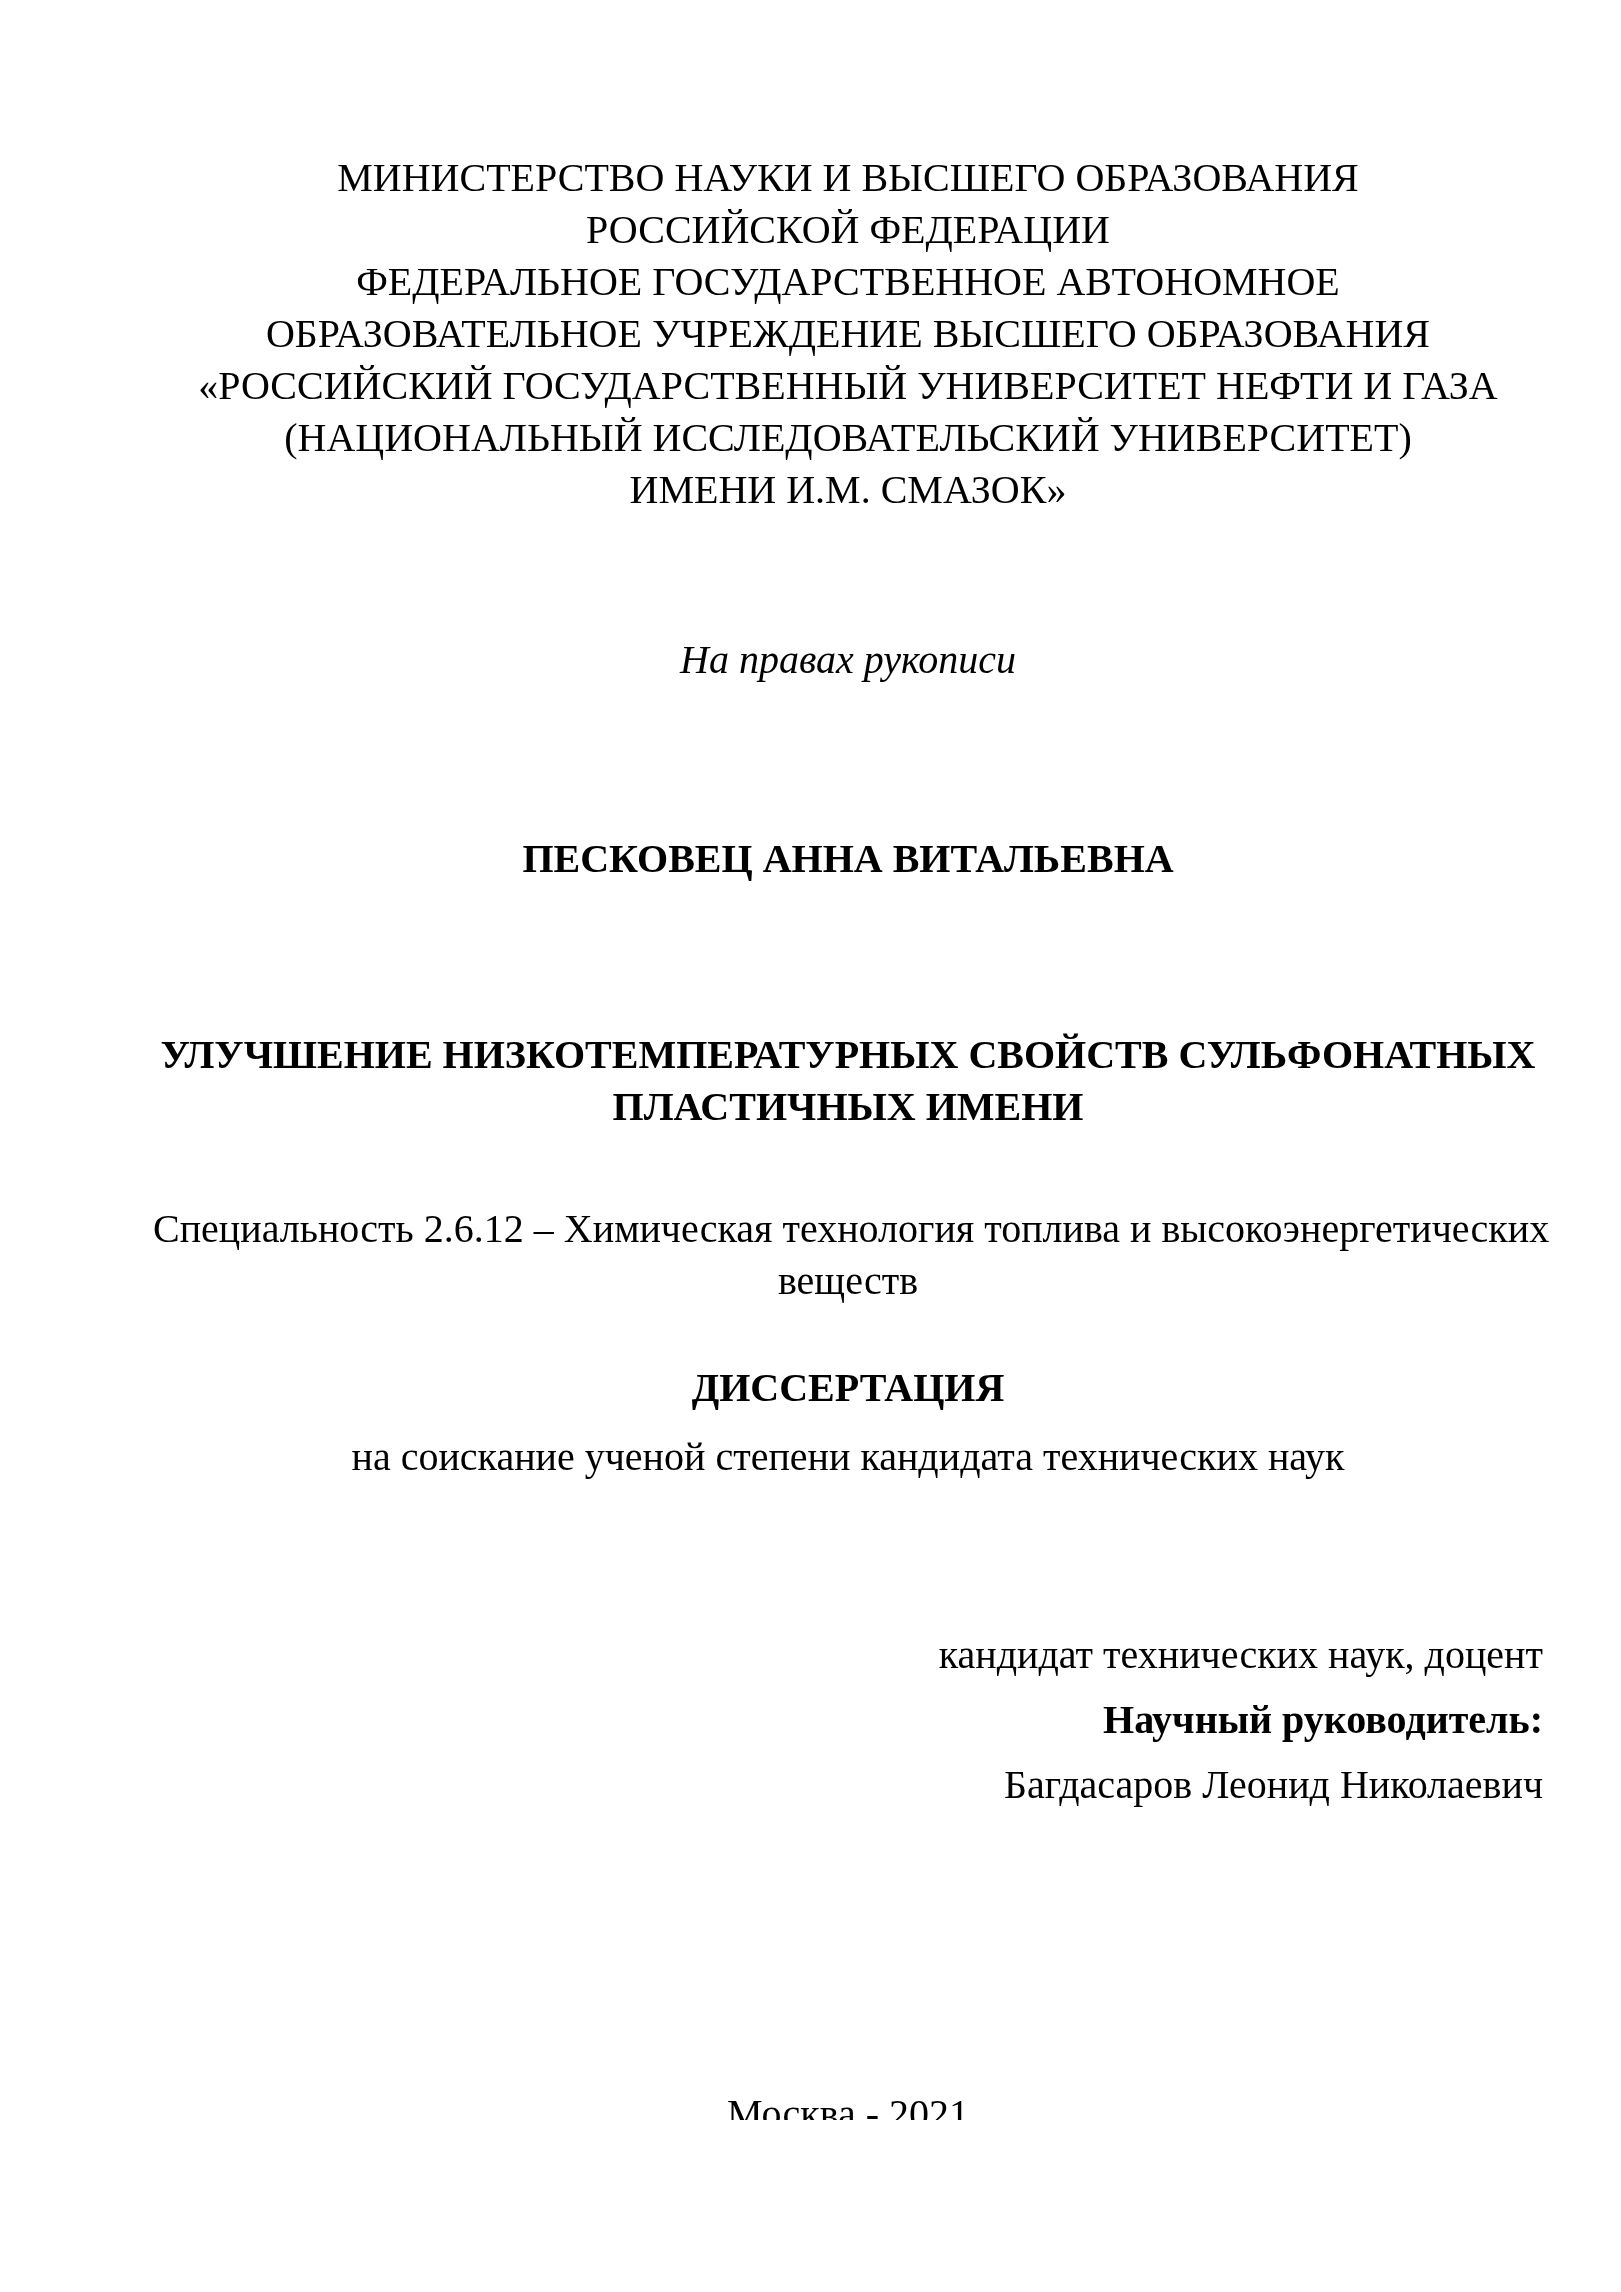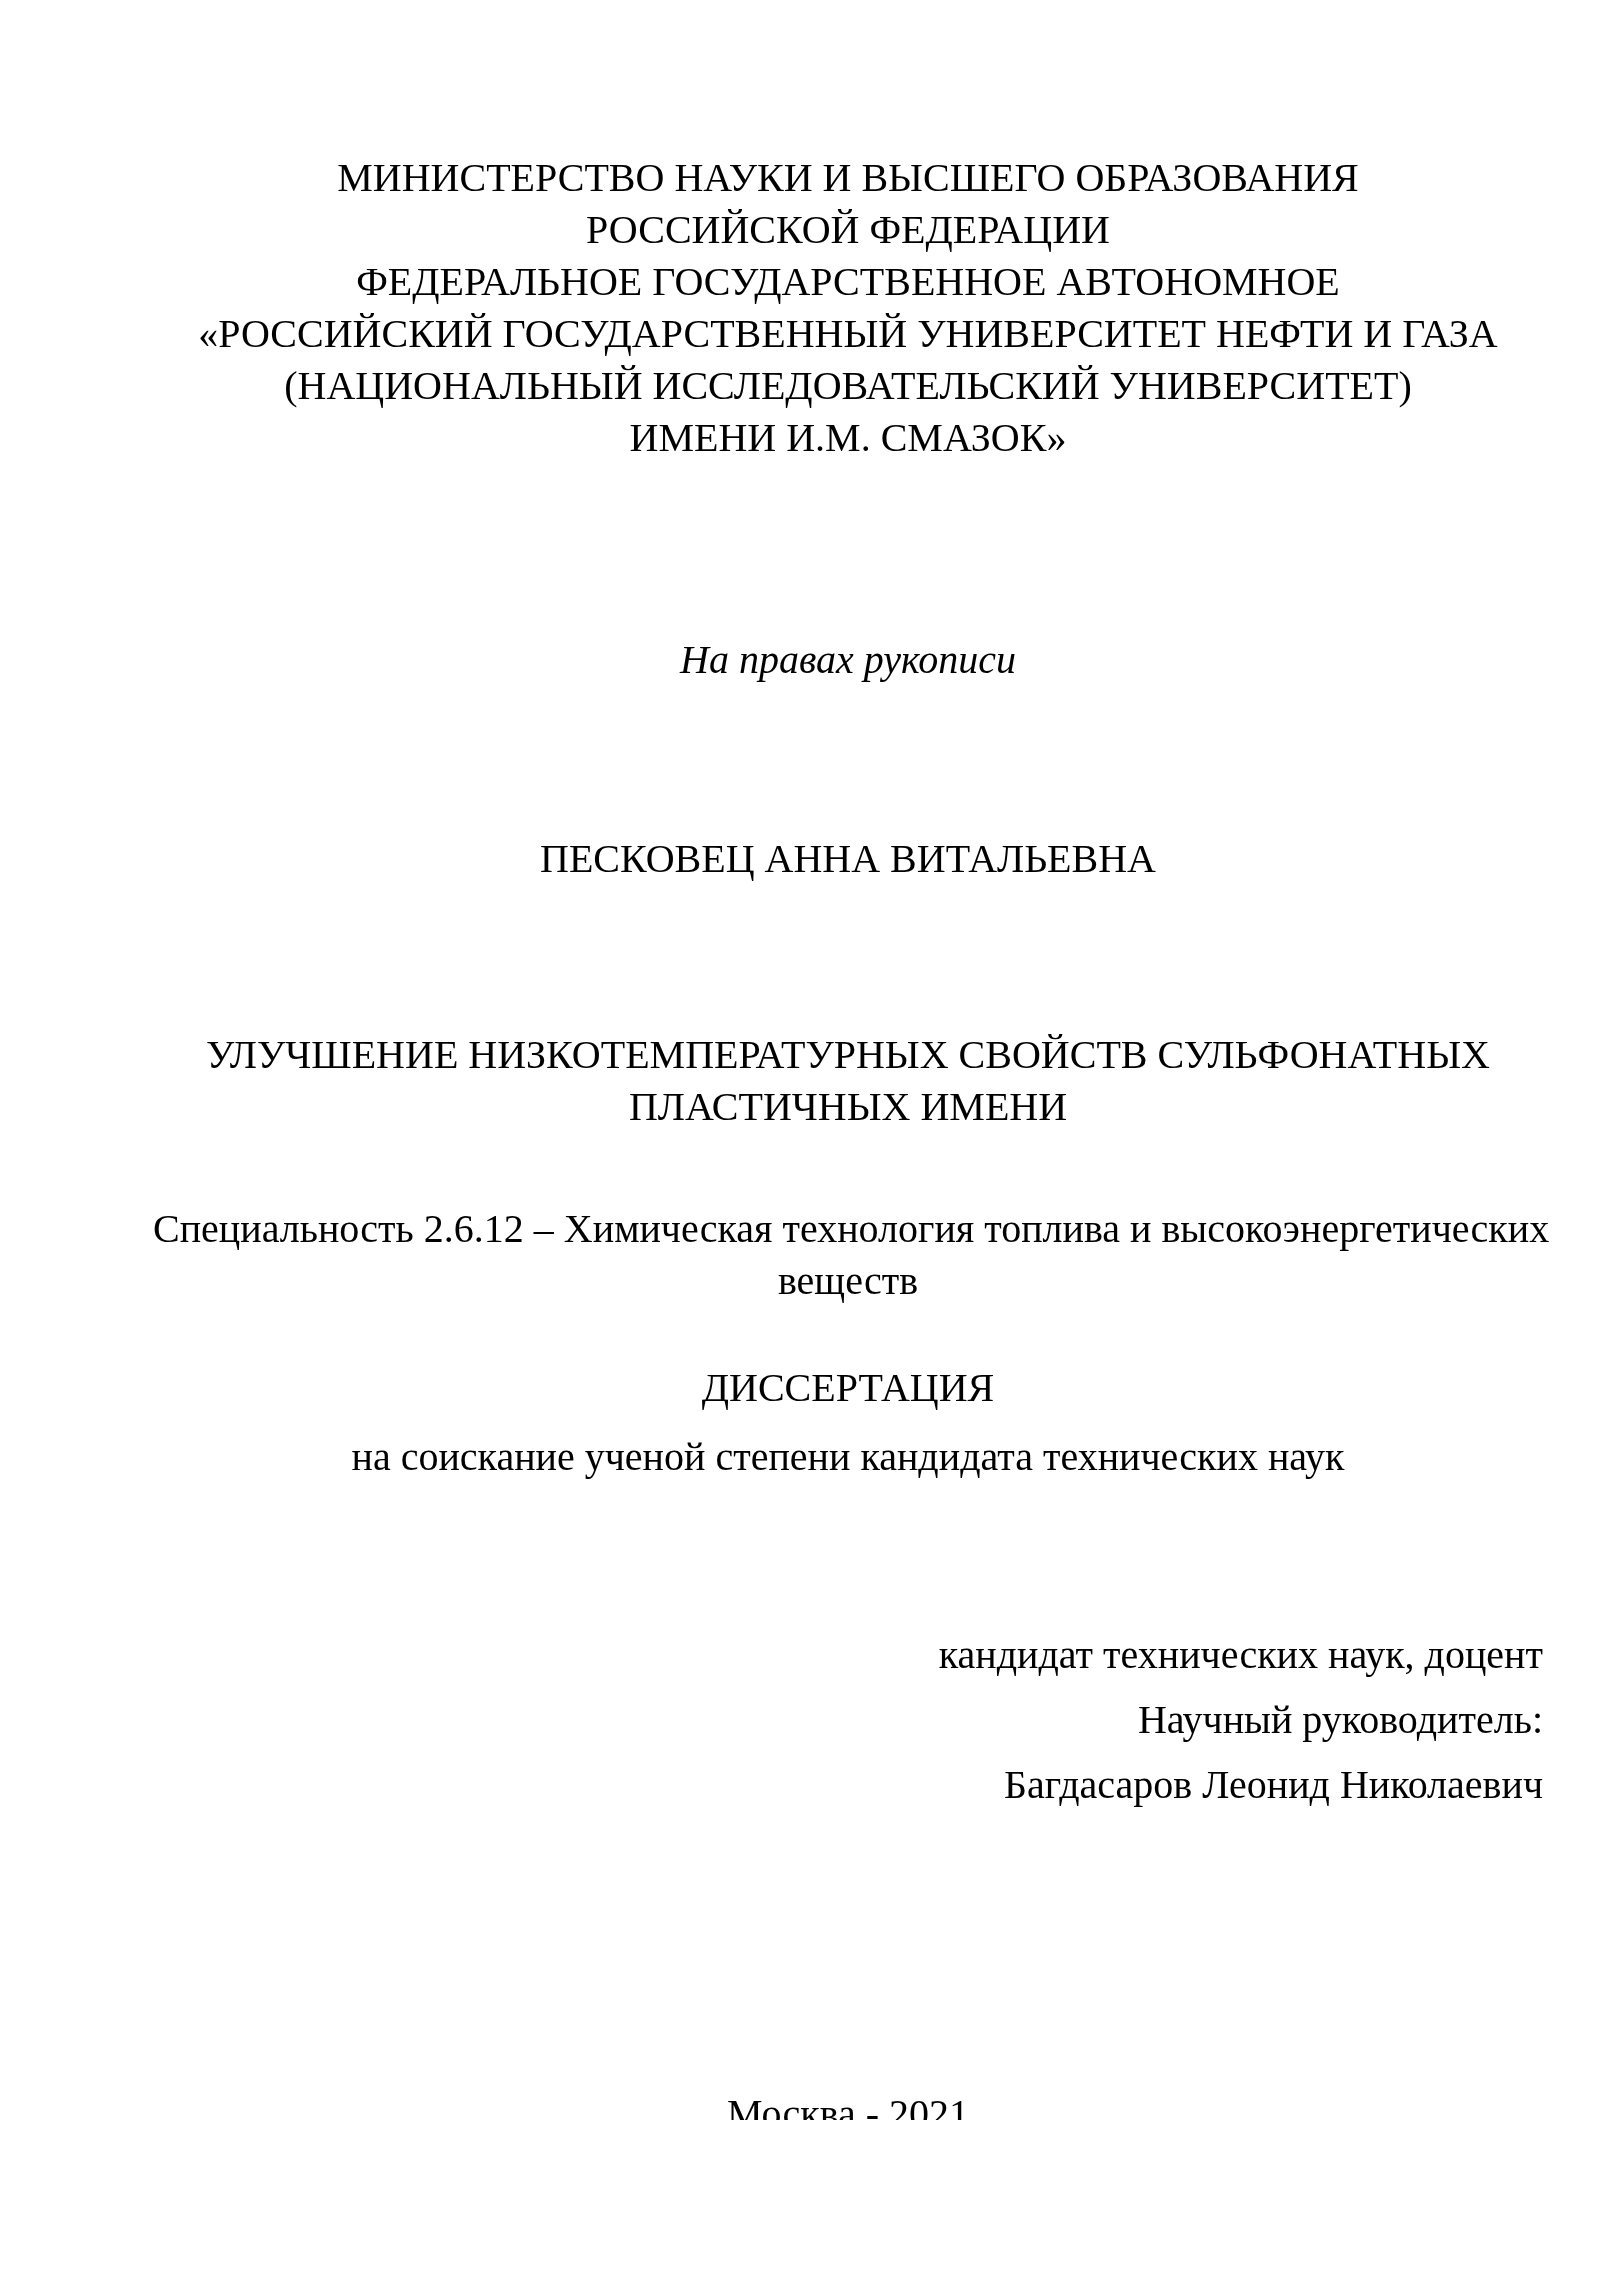--- a/index.html
+++ b/index.html
@@ -17,37 +17,38 @@
     font-size: 40px;
     overflow: hidden;
   }
   .block {
     position: absolute;
     left: 153px;
     width: 1390px;
   }
   .center { text-align: center; }
   .right  { text-align: right; }
-  .bold   { font-weight: normal; }
+  .bold   { font-weight: bold; }
   .italic { font-style: italic; }
   .line   { white-space: nowrap; }
   .lh-header { line-height: 52px; }
   .lh-title  { line-height: 52px; }
   .lh-wide   { line-height: 65px; }
   .lh-single { line-height: 52px; text-align: center; }
 </style>
 </head>
 <body>
 
 <div class="page">
 
   <div class="block center lh-header" style="top:152px">
     <div class="line">МИНИСТЕРСТВО НАУКИ И ВЫСШЕГО ОБРАЗОВАНИЯ</div>
     <div class="line">РОССИЙСКОЙ ФЕДЕРАЦИИ</div>
     <div class="line">ФЕДЕРАЛЬНОЕ ГОСУДАРСТВЕННОЕ АВТОНОМНОЕ</div>
+    <div class="line">ОБРАЗОВАТЕЛЬНОЕ УЧРЕЖДЕНИЕ ВЫСШЕГО ОБРАЗОВАНИЯ</div>
     <div class="line">«РОССИЙСКИЙ ГОСУДАРСТВЕННЫЙ УНИВЕРСИТЕТ НЕФТИ И ГАЗА</div>
     <div class="line">(НАЦИОНАЛЬНЫЙ ИССЛЕДОВАТЕЛЬСКИЙ УНИВЕРСИТЕТ)</div>
     <div class="line">ИМЕНИ И.М. СМАЗОК»</div>
   </div>
 
   <div class="block right italic lh-single" style="top:634px">На правах рукописи</div>
 
   <div class="block center bold lh-single" style="top:833px">ПЕСКОВЕЦ АННА ВИТАЛЬЕВНА</div>
 
   <div class="block center bold lh-title" style="top:1029px">

